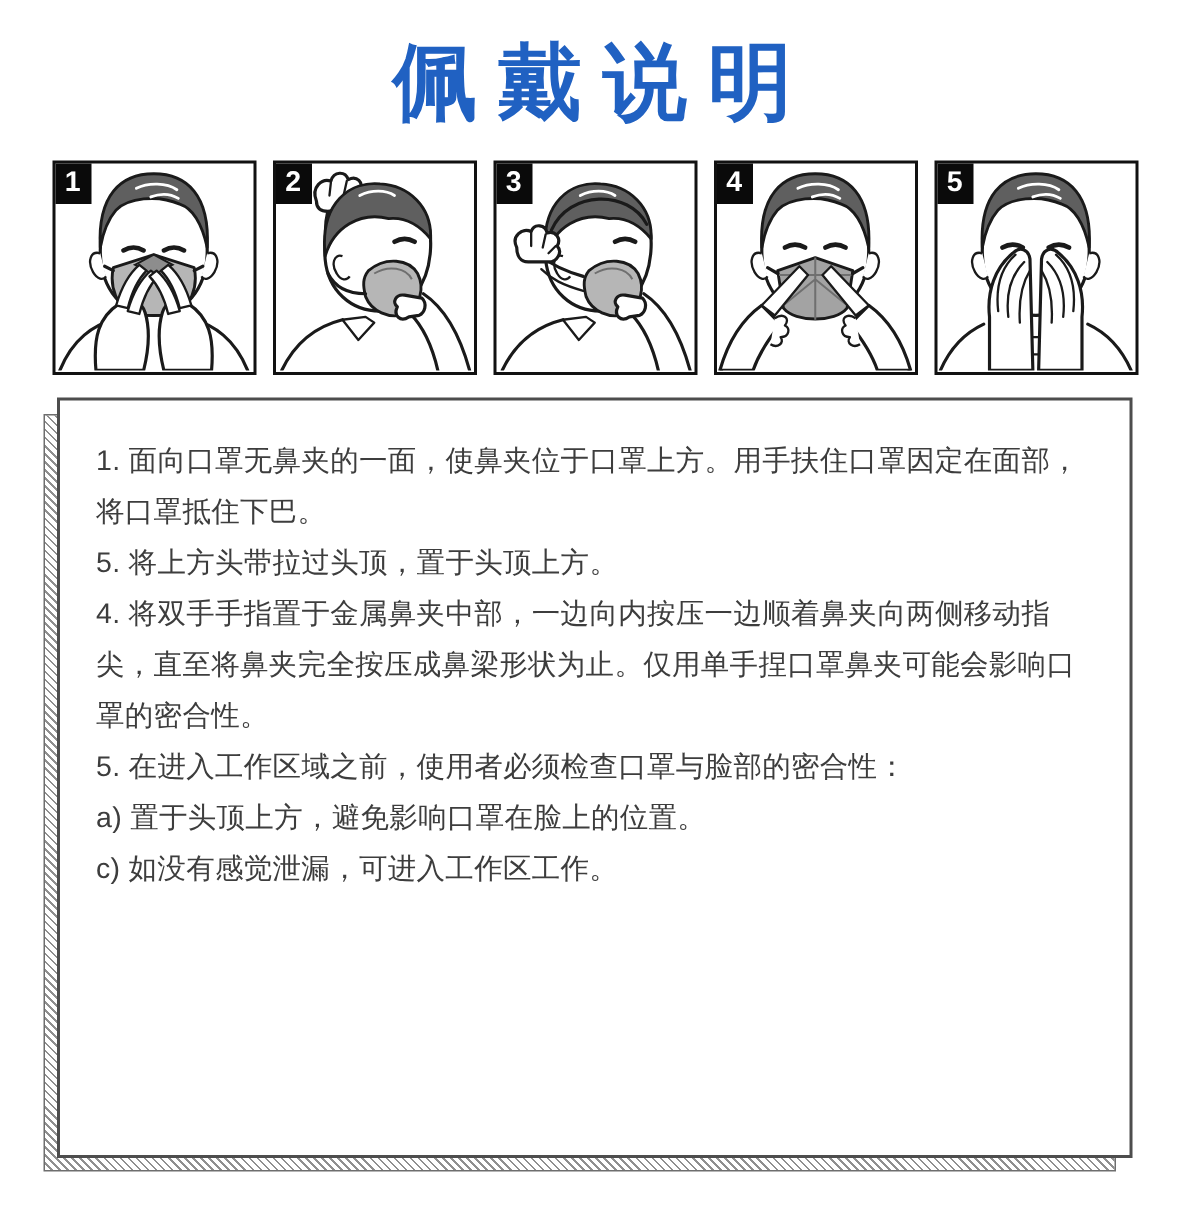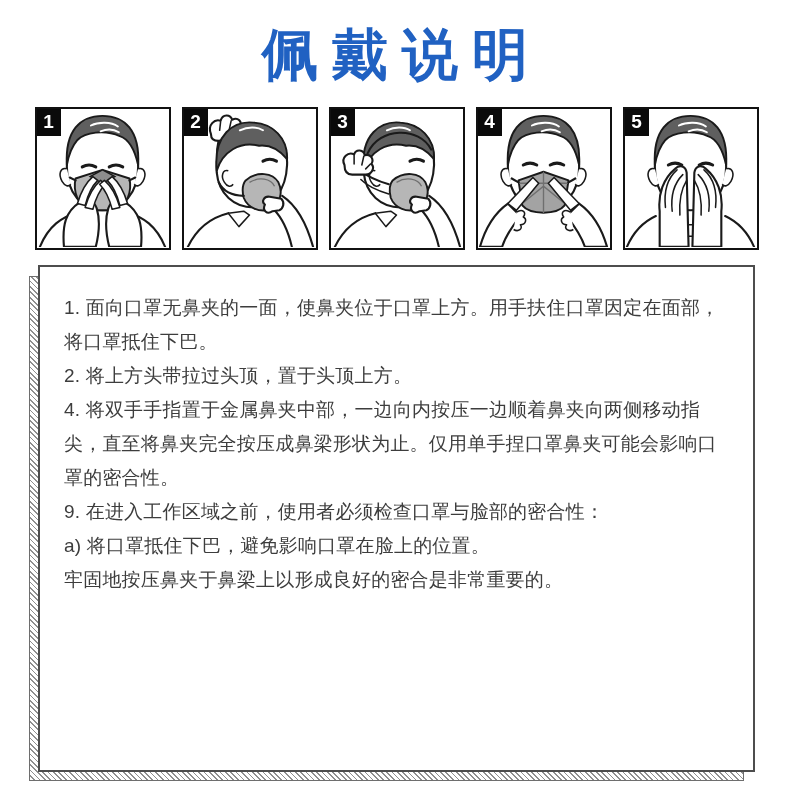--- a/index.html
+++ b/index.html
@@ -162,20 +162,20 @@
         <path class="th" d="M66,120 L70,120 M66,132 L70,132"></path>
       </svg>
     </div>
 
   </div>
 
   <div class="card-under"></div>
 
   <div class="card">
     <p>1. 面向口罩无鼻夹的一面，使鼻夹位于口罩上方。用手扶住口罩因定在面部，将口罩抵住下巴。</p>
-    <p>2. 将上方头带拉过头顶，置于头顶上方。</p>
+    <p>5. 将上方头带拉过头顶，置于头顶上方。</p>
     <p>4. 将双手手指置于金属鼻夹中部，一边向内按压一边顺着鼻夹向两侧移动指尖，直至将鼻夹完全按压成鼻梁形状为止。仅用单手捏口罩鼻夹可能会影响口罩的密合性。</p>
-    <p>9. 在进入工作区域之前，使用者必须检查口罩与脸部的密合性：</p>
-    <p>a) 将口罩抵住下巴，避免影响口罩在脸上的位置。</p>
-    <p>牢固地按压鼻夹于鼻梁上以形成良好的密合是非常重要的。</p>
+    <p>5. 在进入工作区域之前，使用者必须检查口罩与脸部的密合性：</p>
+    <p>a) 置于头顶上方，避免影响口罩在脸上的位置。</p>
+    <p>c) 如没有感觉泄漏，可进入工作区工作。</p>
   </div>
 
 </div>
 
 </body></html>

